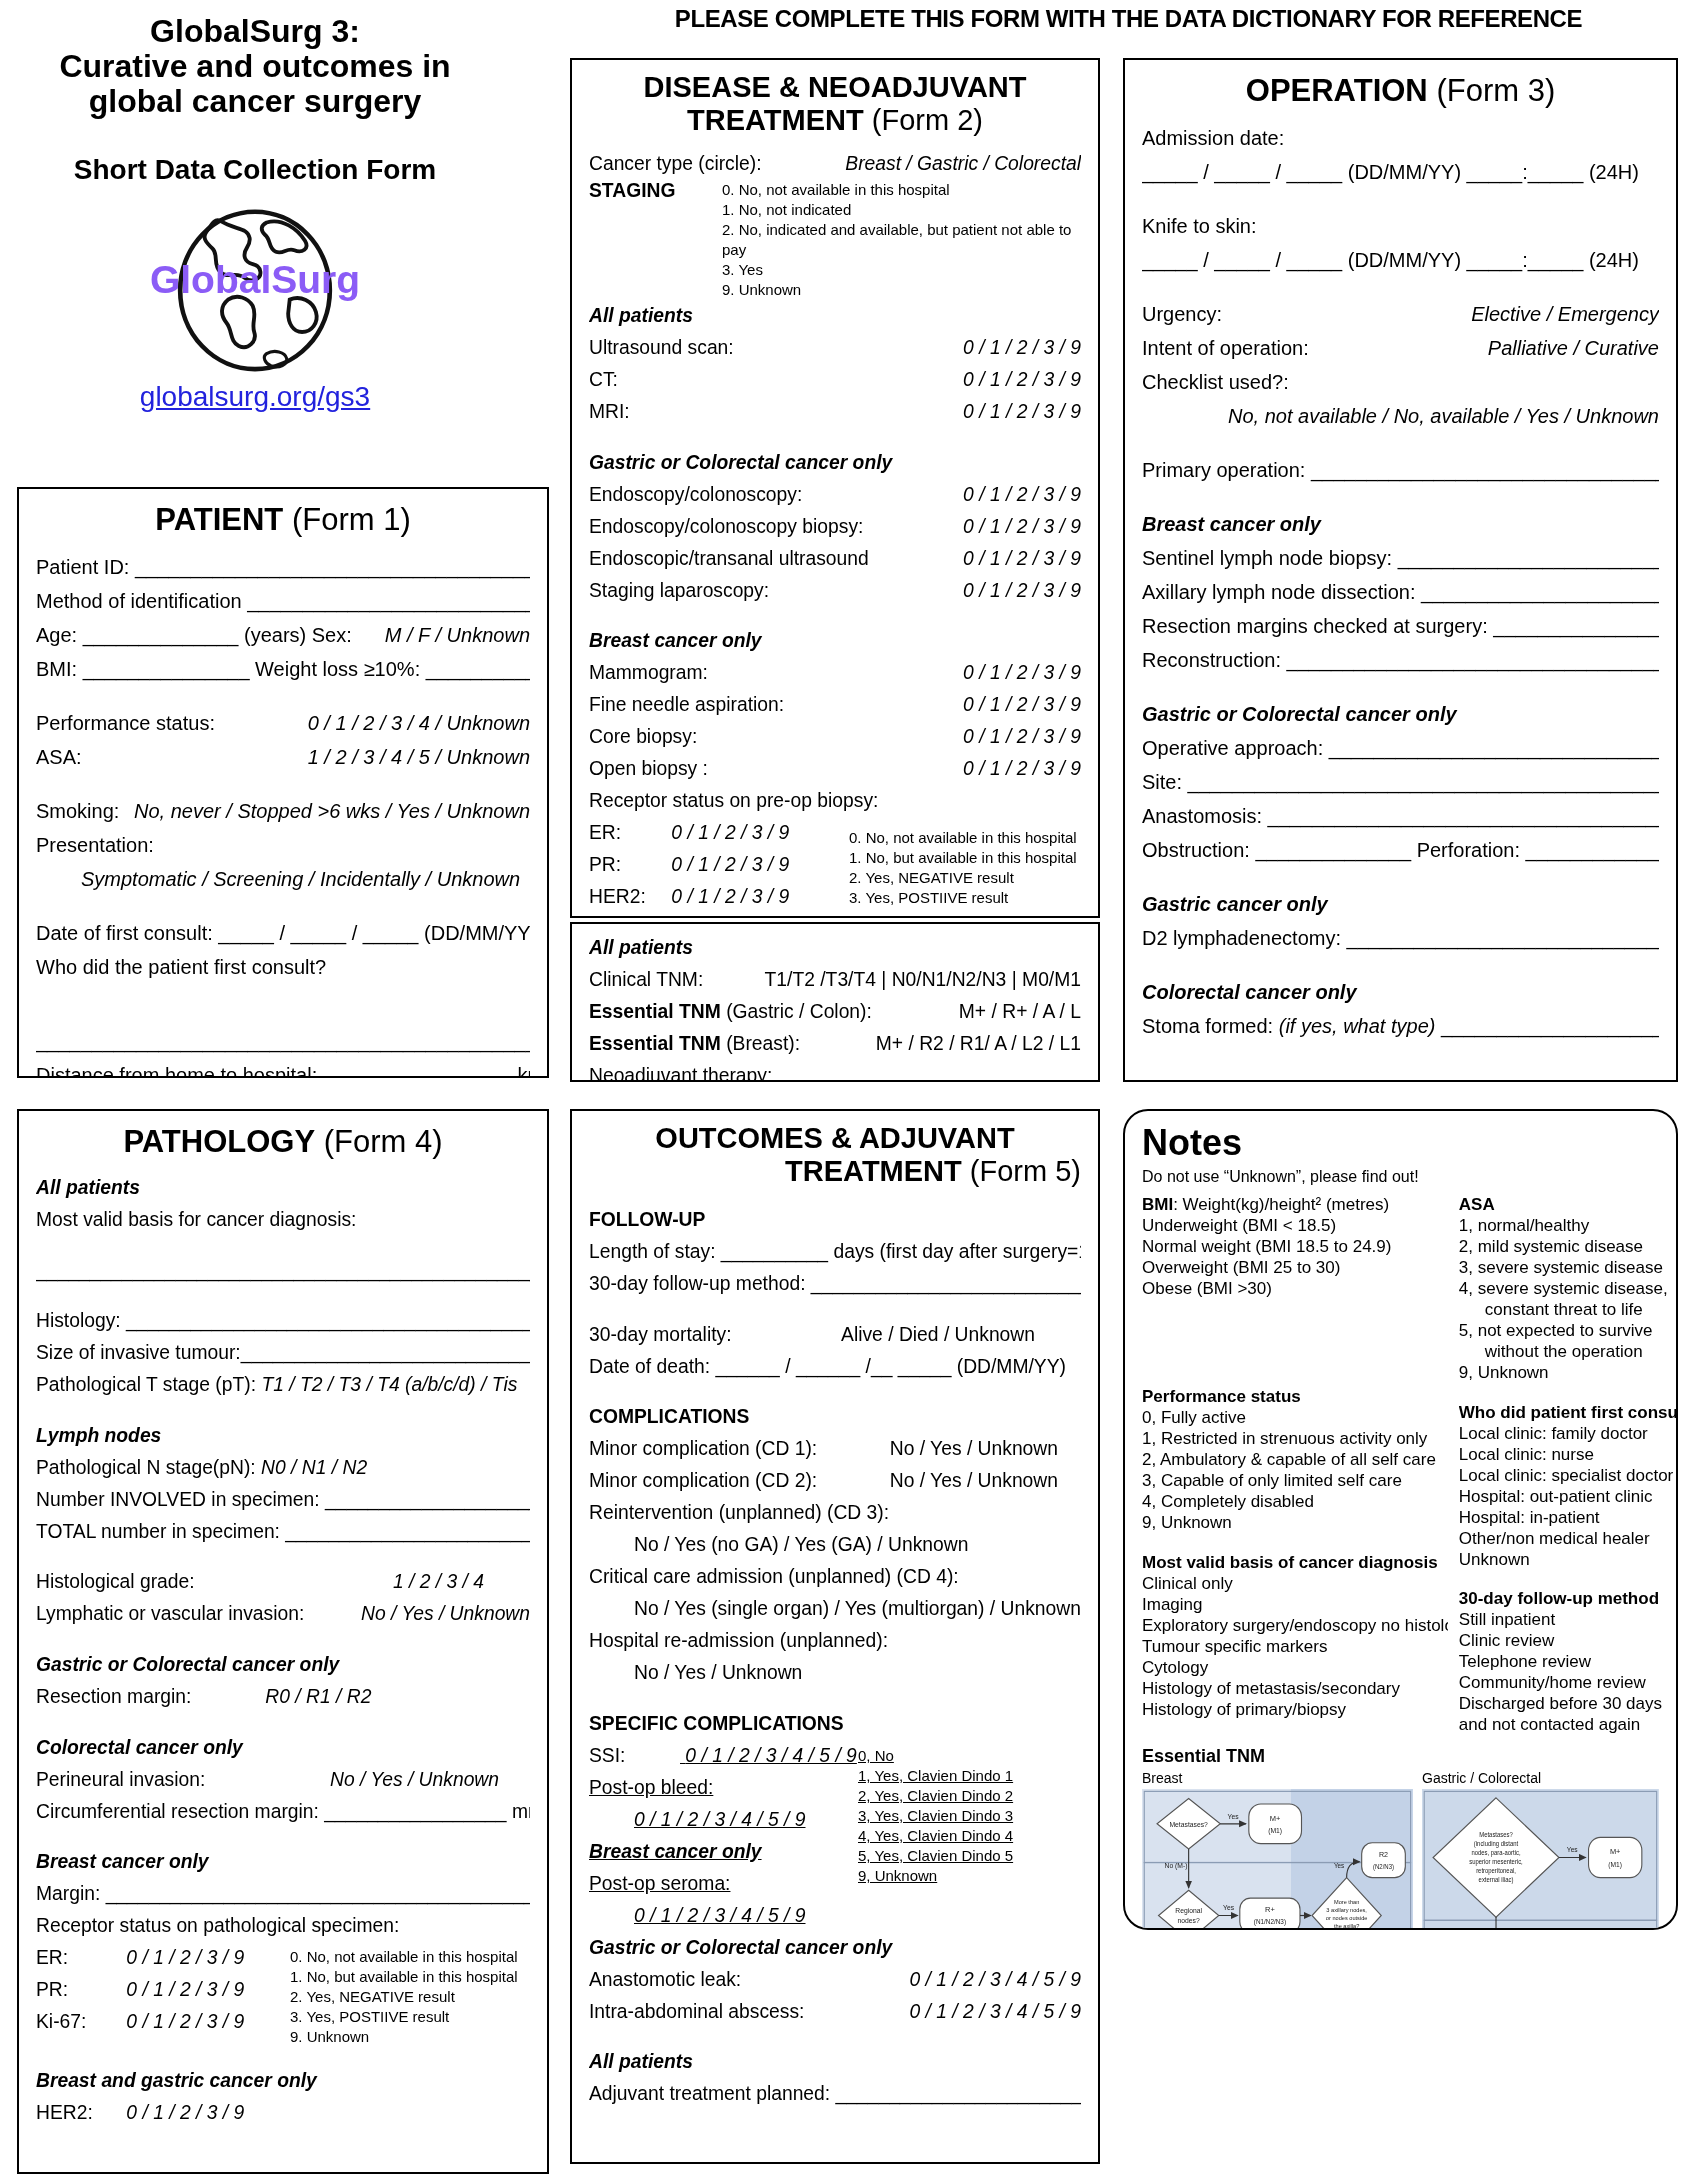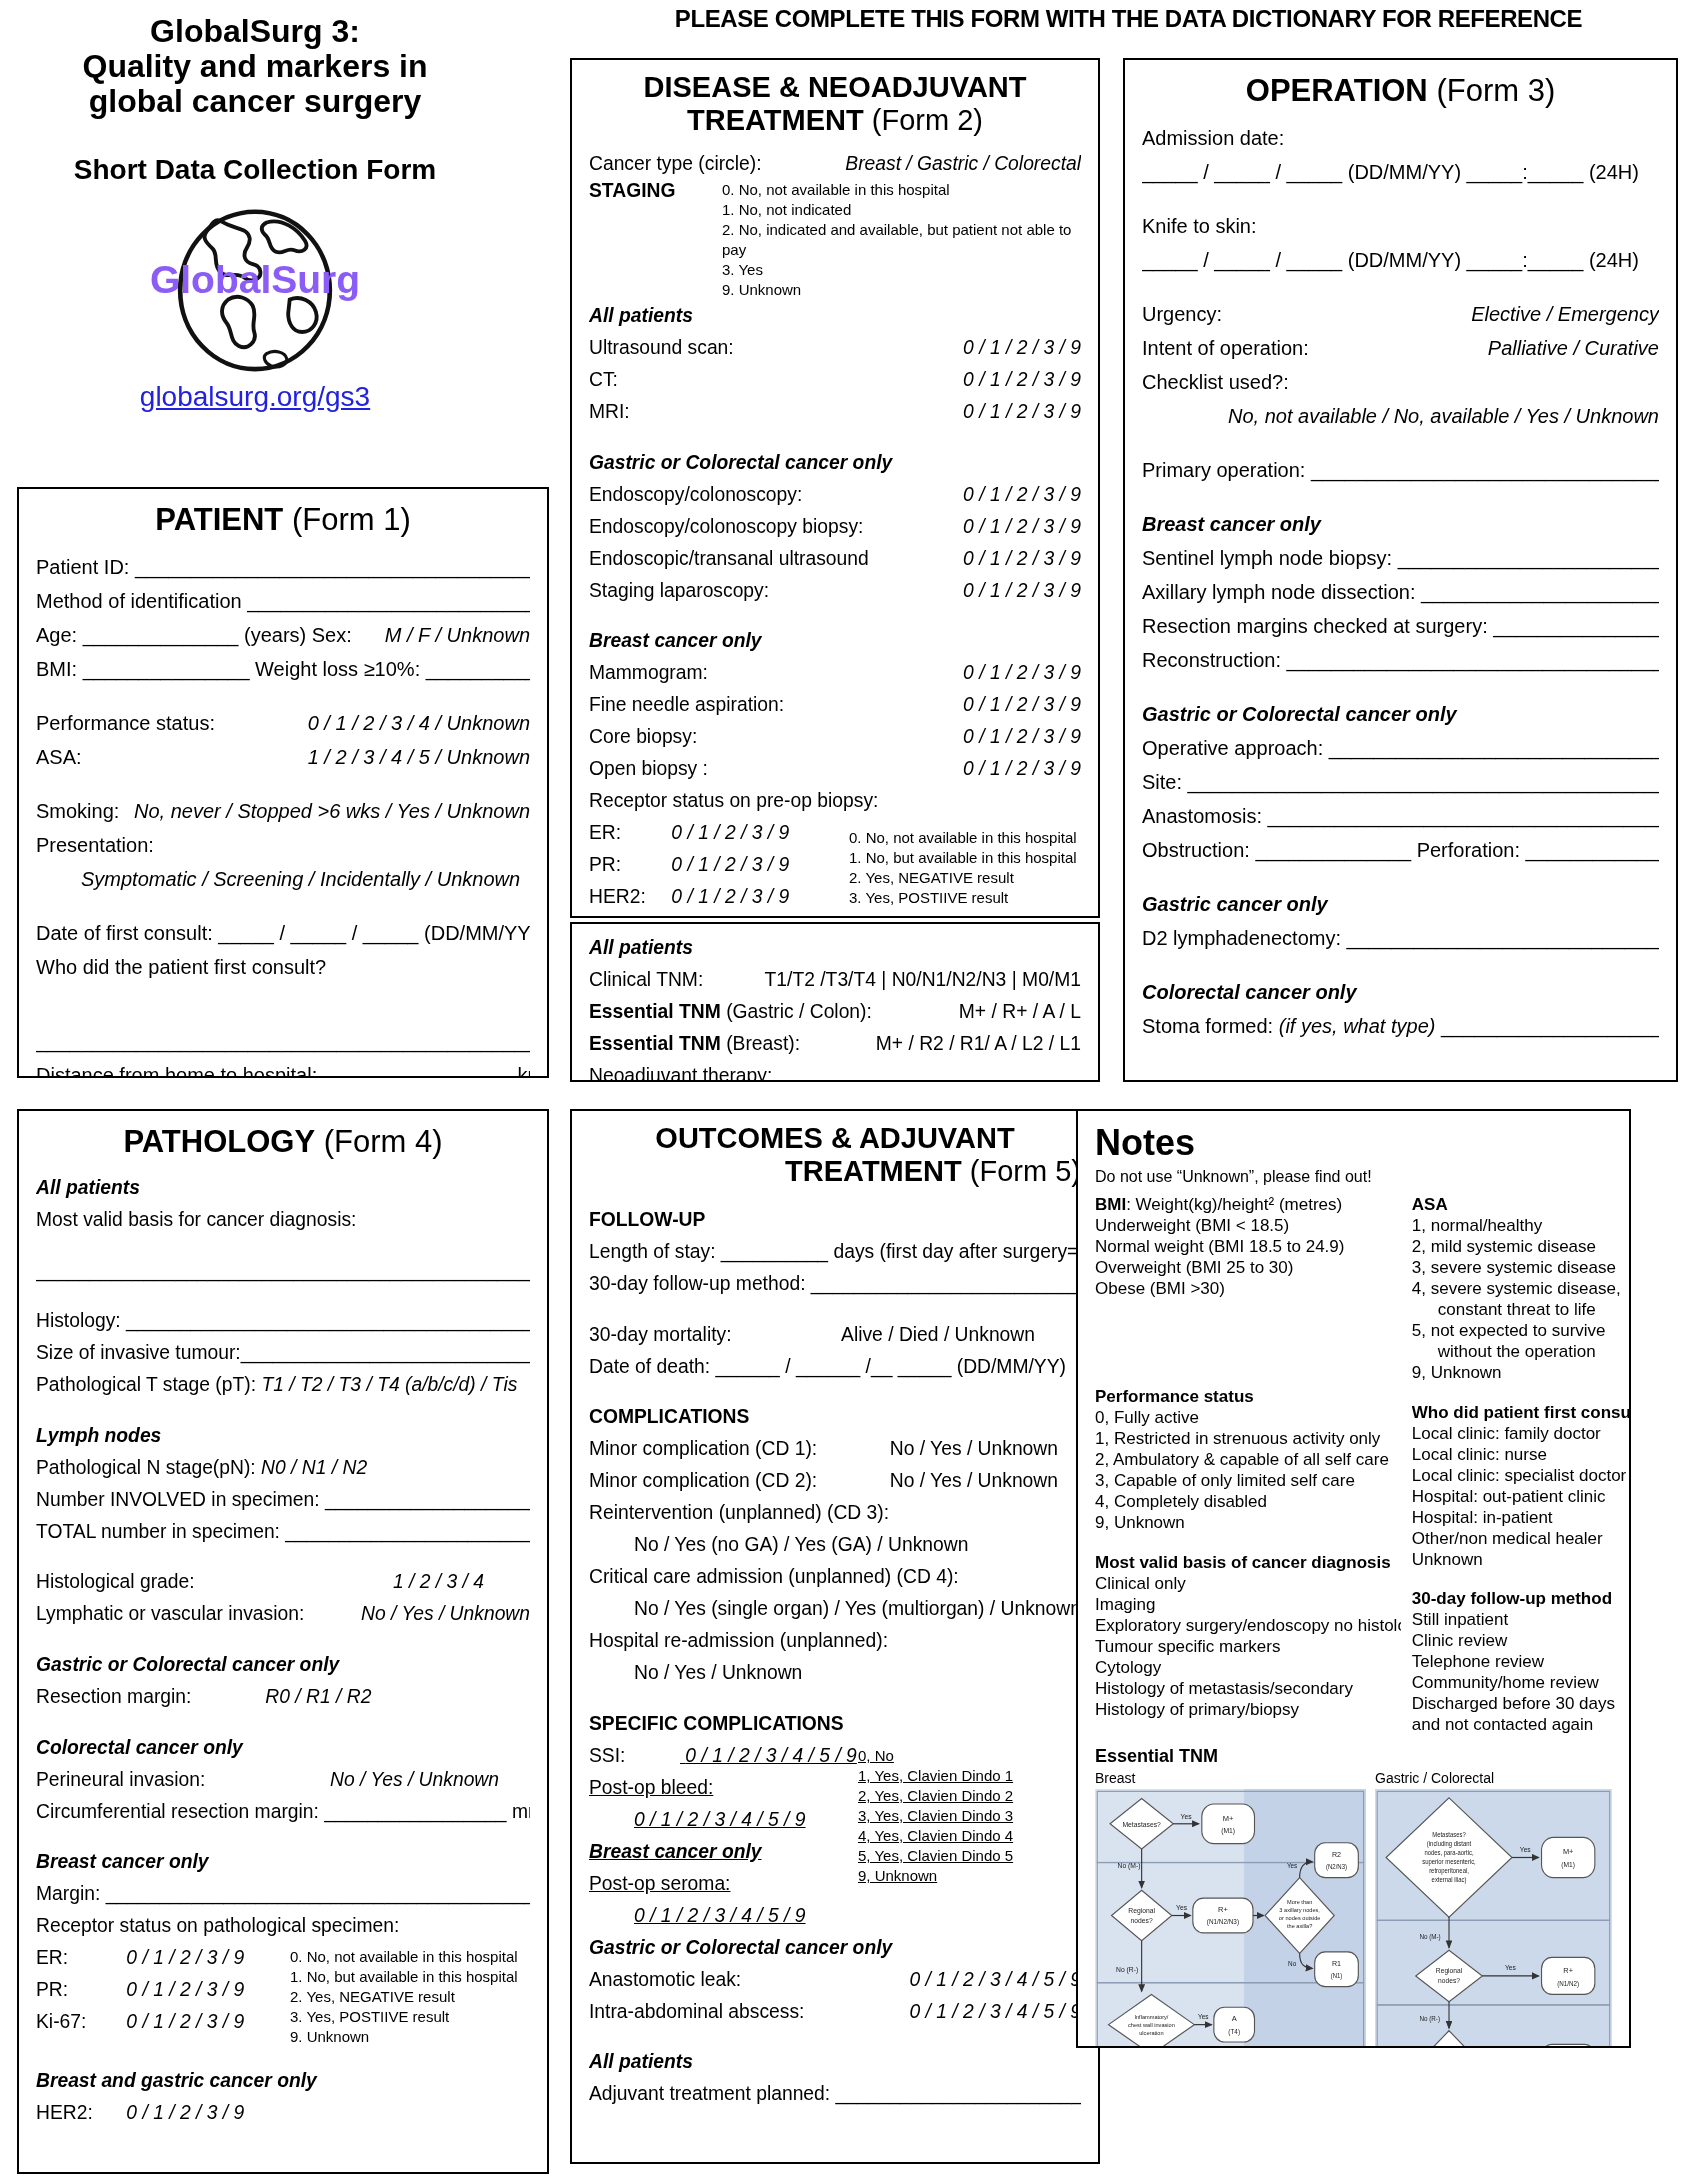--- a/index.html
+++ b/index.html
@@ -48,21 +48,21 @@
   svg text{font-family:"Liberation Sans",sans-serif;fill:#222;}
   .ct{text-anchor:middle;}
 </style>
 </head>
 <body>
 
 <div id="notice">PLEASE COMPLETE THIS FORM WITH THE DATA DICTIONARY FOR REFERENCE</div>
 
 <div id="brand">
   <div class="t">GlobalSurg 3:</div>
-  <div class="t">Quality and markers in</div>
+  <div class="t">Curative and outcomes in</div>
   <div class="t">global cancer surgery</div>
   <div class="s">Short Data Collection Form</div>
   <div id="logo">
     <svg width="162" height="166" viewBox="0 0 210 215">
       <ellipse cx="105" cy="108" rx="97" ry="102" fill="none" stroke="#111" stroke-width="6"></ellipse>
       <path d="M60 18 C80 30 95 26 98 40 C100 52 88 54 92 66 C96 78 110 70 112 84 C113 94 100 98 92 92 C80 82 70 94 60 84 C50 74 58 62 50 54 C42 46 36 40 42 32 C48 24 52 14 60 18 Z" fill="none" stroke="#111" stroke-width="5"></path>
       <path d="M120 20 C140 14 160 28 170 44 C176 54 166 60 156 56 C146 52 142 62 132 58 C122 54 126 42 118 36 C112 30 112 24 120 20 Z" fill="none" stroke="#111" stroke-width="5"></path>
       <path d="M70 120 C82 112 96 118 102 128 C108 140 100 150 104 162 C108 174 96 186 84 180 C72 174 76 160 68 150 C60 140 60 128 70 120 Z" fill="none" stroke="#111" stroke-width="5"></path>
       <path d="M150 120 C164 114 180 122 184 136 C188 150 178 162 166 162 C154 162 148 150 148 138 Z" fill="none" stroke="#111" stroke-width="5"></path>
       <path d="M120 190 C130 184 144 188 146 196 C148 204 136 210 126 206 C118 203 114 194 120 190 Z" fill="none" stroke="#111" stroke-width="4"></path>
@@ -412,21 +412,21 @@
   </div>
   <div class="r2 flex">
     <span>Intra-abdominal abscess:</span>
     <span class="it">0 / 1 / 2  / 3 / 4 / 5 / 9</span>
   </div>
   <div class="sp2"></div>
   <div class="r2 bi">All patients</div>
   <div class="r2">Adjuvant treatment planned: _______________________________</div>
 </div>
 
-<div id="notes" class="box" style="left:1076px;top:1109px;width:555px;height:939px;">
+<div id="notes" class="box" style="left:1123px;top:1109px;width:555px;height:821px;border-radius:25px;">
   <div class="nt">Notes</div>
   <div class="intro">Do not use “Unknown”, please find out!</div>
   <div class="ncols">
     <div class="ncol-l">
       <div class="nr"><span class="b">BMI</span><span>: Weight(kg)/height² (metres)</span></div>
       <div class="nr">Underweight (BMI &lt; 18.5)</div>
       <div class="nr">Normal weight (BMI 18.5 to 24.9)</div>
       <div class="nr">Overweight (BMI 25 to 30)</div>
       <div class="nr">Obese (BMI &gt;30)</div>
       <div class="ngap-lg"></div>

